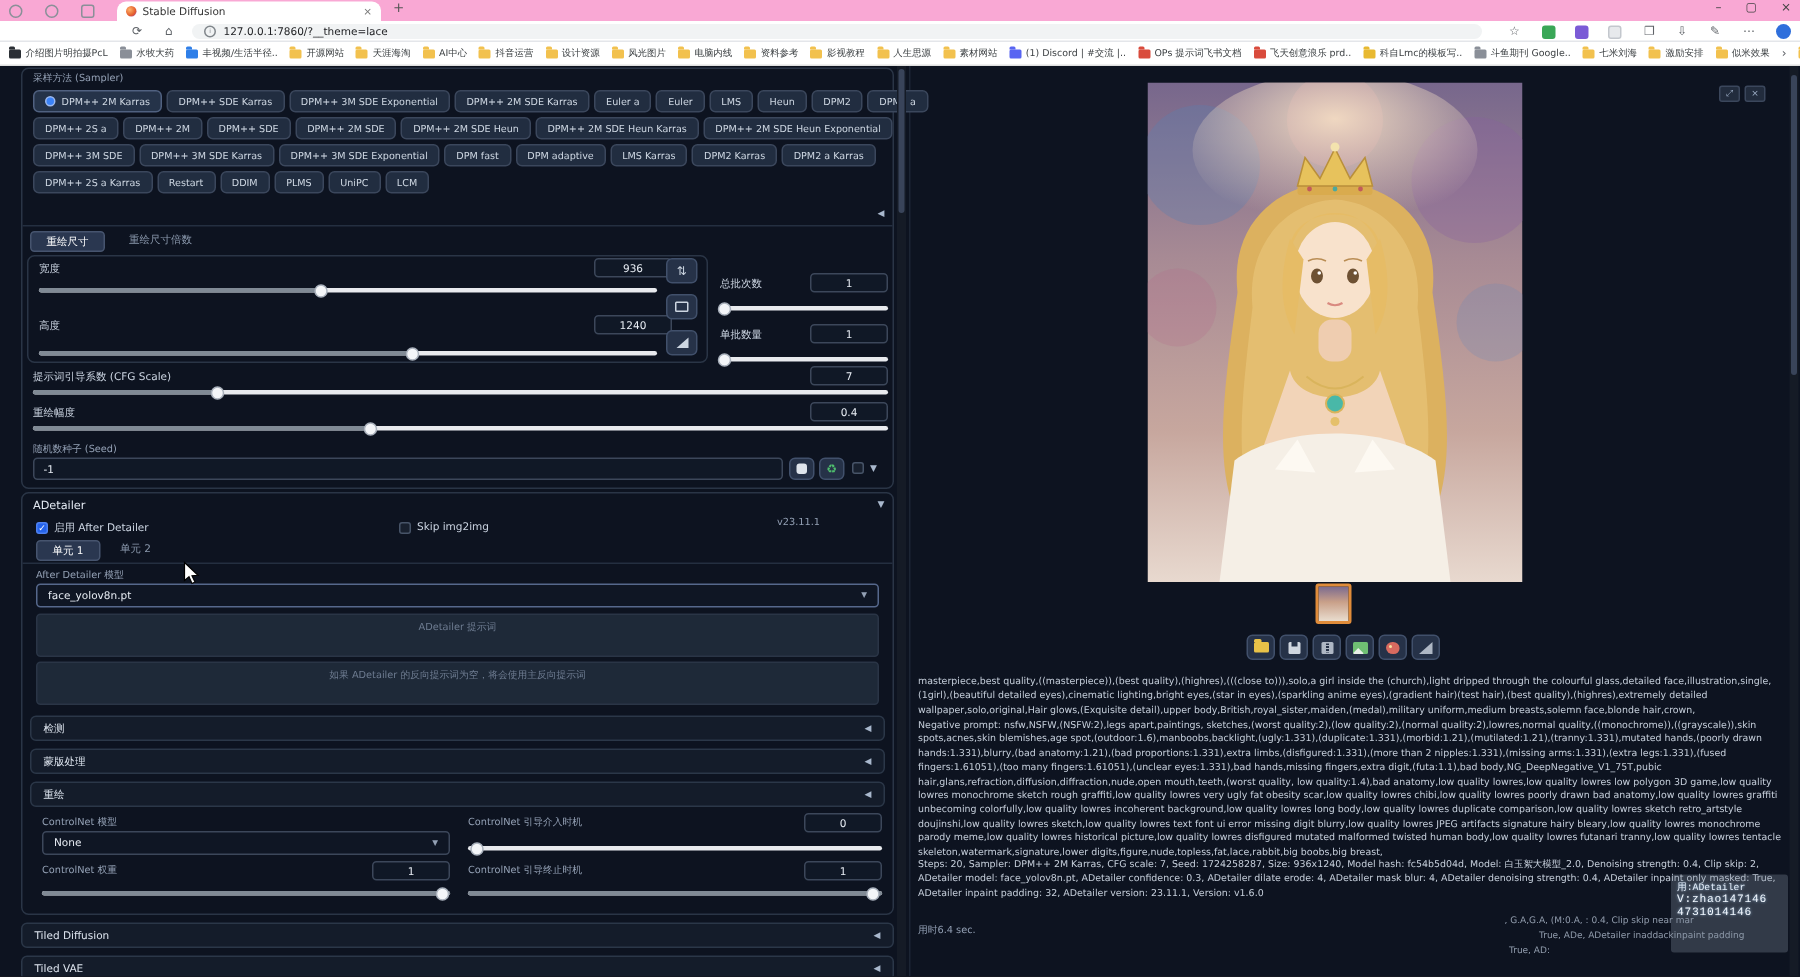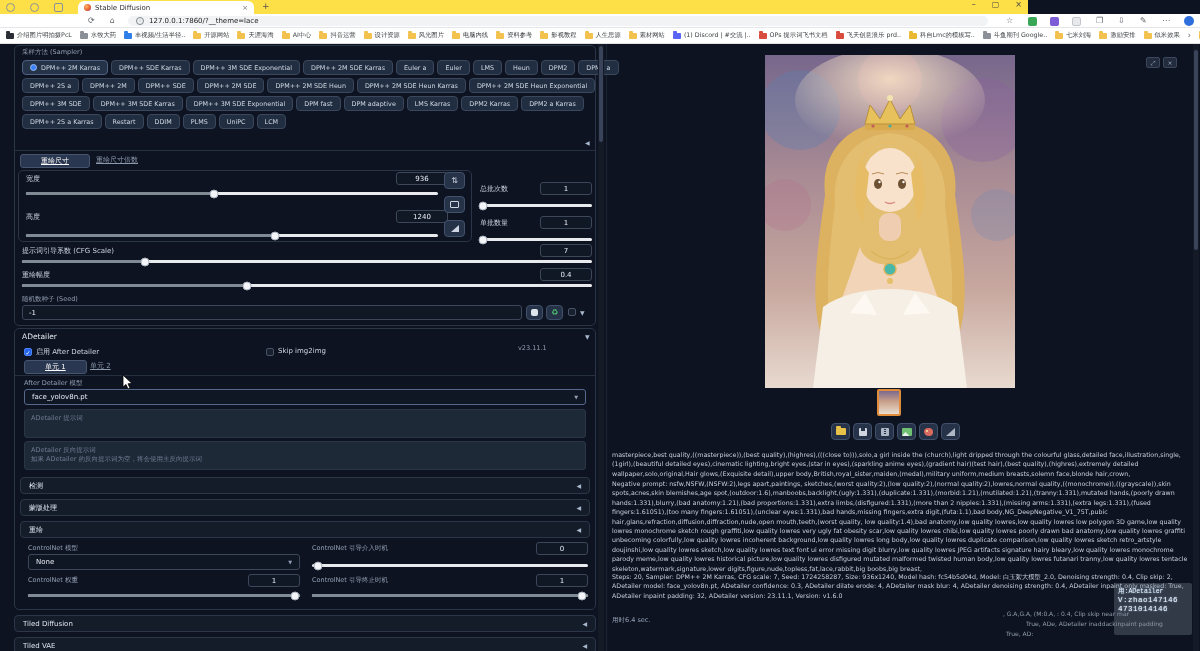--- a/index.html
+++ b/index.html
@@ -1,19 +1,19 @@
 <!DOCTYPE html>
 <html><head>
 <meta charset="utf-8">
 <style>
   html,body{margin:0;padding:0;background:#222;}
   #screen{position:relative;width:1200px;height:651px;overflow:hidden;
     font-family:"DejaVu Sans","Liberation Sans",sans-serif;background:#0d1320;}
   
-  .tabstrip{position:absolute;left:0;top:0;width:1028px;height:14px;background:#fde047;}
+  .tabstrip{position:absolute;left:0;top:0;width:1200px;height:14px;background:#f9a8d4;}
   .tab{position:absolute;left:78px;top:1px;width:176px;height:13px;background:#fff;border-radius:6px 6px 0 0;
     display:flex;align-items:center;padding:0 6px;box-sizing:border-box;}
   .tab .fav{width:7px;height:7px;border-radius:50%;background:radial-gradient(circle at 35% 35%,#ffb36b,#e35d2b 60%,#8f3acb);margin-right:4px;flex:none;}
   .tab .ttl{font-size:7px;color:#333;white-space:nowrap;overflow:hidden;flex:1;}
   .tab .x{font-size:7px;color:#777;margin-left:4px;}
   .newtab{position:absolute;left:262px;top:1px;font-size:9px;color:#555;}
   .winbtns{position:absolute;right:6px;top:0;display:flex;gap:16px;font-size:8px;color:#444;}
   .strip-ico{position:absolute;top:3px;width:9px;height:9px;border:1px solid #8a9098;border-radius:50%;box-sizing:border-box;}
   .strip-ico.sq{border-radius:2px;}
   .toolbar{position:absolute;left:0;top:14px;width:1200px;height:14px;background:#fff;border-bottom:1px solid #e4e6ea;box-sizing:border-box;}
@@ -47,34 +47,34 @@
   .group{position:absolute;border:1px solid #2a3546;border-radius:5px;box-sizing:border-box;}
   .samp-row{position:absolute;left:22px;display:flex;gap:3px;}
   .samp-btn{height:15px;line-height:14px;padding:0 7px;background:#212d40;border:1px solid #3b475c;border-radius:4px;
     color:#cfd8e3;font-size:6.4px;white-space:nowrap;display:flex;align-items:center;box-sizing:border-box;}
   .samp-btn.selected{background:#253349;border-color:#50618042;border-color:#506180;}
   .radio-dot{width:5px;height:5px;border-radius:50%;background:#3b82f6;border:1px solid #9db9ee;margin-right:4px;flex:none;}
   .arrL{position:absolute;color:#a9b8cd;font-size:6px;}
   .accbar{position:absolute;height:17px;background:#141c2a;border:1px solid #2b3748;border-radius:4px;font-size:7px;
     color:#dde4ee;line-height:16px;padding:0 8px;box-sizing:border-box;}
   .accbar .arr{float:right;color:#a9b8cd;font-size:6px;line-height:16px;}
-  .tabbox{position:absolute;height:14px;line-height:13px;font-size:7px;padding:0 20px;box-sizing:border-box;border-radius:3px;text-decoration:underline;}
+  .tabbox{position:absolute;height:14px;line-height:13px;font-size:7px;padding:0 10px;box-sizing:border-box;border-radius:3px;}
   .tabbox.sel{background:#2a3750;border:1px solid #46546e;color:#fff;}
   .tabbox.uns{color:#8b99ad;}
   .sqbtn{position:absolute;background:#263248;border:1px solid #41506b;border-radius:4px;color:#cdd6e1;
     display:flex;align-items:center;justify-content:center;box-sizing:border-box;font-size:8px;}
   .checkbox{position:absolute;width:8px;height:8px;border-radius:2px;box-sizing:border-box;}
   .checkbox.on{background:#2563eb;border:1px solid #4f82f2;color:#fff;font-size:6px;line-height:7px;text-align:center;}
   .checkbox.off{background:#18202e;border:1px solid #475468;}
   .dropdown{position:absolute;background:#0f1624;border:1px solid #56688c;border-radius:3px;display:flex;align-items:center;
     box-sizing:border-box;padding:0 7px;color:#e7ecf3;font-size:7px;}
   .dropdown.plain{border-color:#3c475a;}
   .dropdown .dd-arr{margin-left:auto;color:#93a0b4;font-size:5px;}
   .ta{position:absolute;background:#1e2938;border:1px solid #2a3546;border-radius:3px;box-sizing:border-box;padding:4px 6px;}
-  .ta .ph{font-size:6.5px;color:#6e7c91;line-height:9px;white-space:nowrap;overflow:hidden;}
+  .ta .ph{font-size:6.5px;color:#6e7c91;line-height:9px;white-space:nowrap;overflow:hidden;text-align:center;}
   
   .gal-btn{position:absolute;width:14px;height:11px;background:#222c3d;border:1px solid #3b475c;border-radius:2px;
     color:#9fb0c8;font-size:6px;display:flex;align-items:center;justify-content:center;box-sizing:border-box;}
   .mainimg{position:absolute;left:765px;top:11px;width:250px;height:333px;}
   .thumb{position:absolute;left:877px;top:345px;width:24px;height:27px;border:2px solid #e08c3a;border-radius:2px;
     background:linear-gradient(180deg,#7a6a8f 0%,#c9a089 45%,#e9ddcf 100%);box-sizing:border-box;}
   .actions{position:absolute;left:831px;top:379px;display:flex;gap:3px;}
   .act-btn{width:19px;height:17px;background:#263248;border:1px solid #41506b;border-radius:4px;
     display:flex;align-items:center;justify-content:center;box-sizing:border-box;}
   .ab-ico{display:block;}
@@ -426,21 +426,20 @@
     <span class="lbl dim" style="left:24px;top:335px">After Detailer 模型</span>
     <div class="dropdown" style="left:24px;top:345px;width:562px;height:16px">
       <span>face_yolov8n.pt</span>
       <span class="dd-arr">▼</span>
     </div>
 
     <div class="ta" style="left:24px;top:365px;width:562px;height:29px">
       <div class="ph">ADetailer 提示词</div>
     </div>
     <div class="ta" style="left:24px;top:397px;width:562px;height:29px">
-      <div class="ph">ADetailer 反向提示词</div>
       <div class="ph">如果 ADetailer 的反向提示词为空，将会使用主反向提示词</div>
     </div>
 
     <div class="accbar" style="left:20px;top:433px;width:570px">
       <span>检测</span><span class="arr">◀</span>
     </div>
     <div class="accbar" style="left:20px;top:477px;width:570px">
       <span>重绘</span><span class="arr">◀</span>
     </div>
     <div class="accbar" style="left:20px;top:455px;width:570px">

